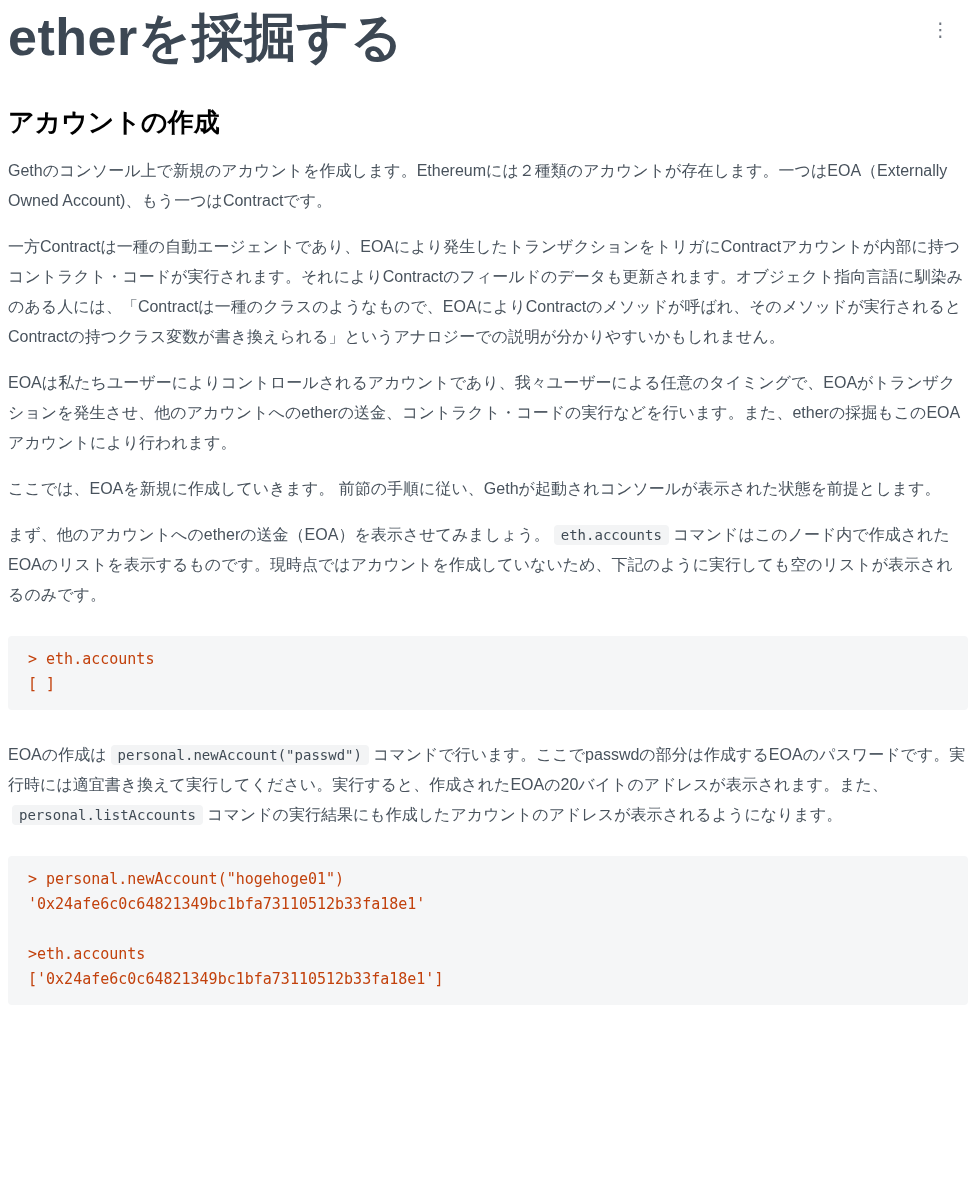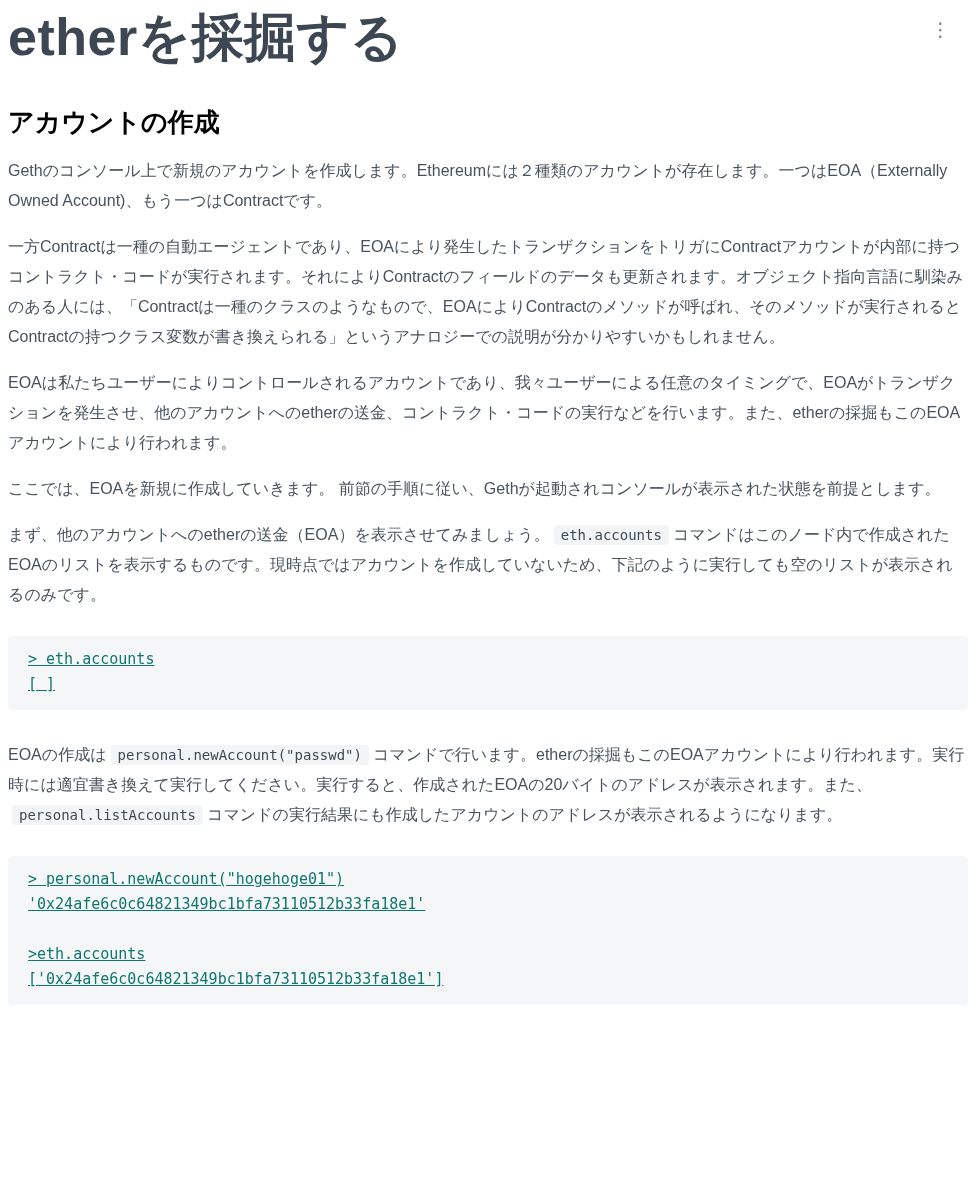--- a/index.html
+++ b/index.html
@@ -61,30 +61,29 @@
     font-family: "DejaVu Sans Mono", "Liberation Mono", monospace;
     font-size: 14px;
     background: #f3f4f5;
     color: #3f4a54;
     padding: 2px 7px;
     border-radius: 4px;
     margin: 0 4px;
   }
   pre.code-block {
     background: #f5f6f7;
-    color: #0f766e;
+    color: #c2410c;
     font-family: "DejaVu Sans Mono", "Liberation Mono", monospace;
     font-size: 15px;
     line-height: 25px;
     padding: 11px 20px 13px 20px;
     border-radius: 4px;
     margin: 26px 0 30px 0;
     white-space: pre-wrap;
     word-break: break-all;
-    text-decoration: underline;
   }
 </style>
 </head>
 <body>
 
 <div class="page">
 
   <header class="article-header">
     <h1 class="article-title">etherを採掘する</h1>
     <button class="kebab-btn">⋮</button>
@@ -101,21 +100,21 @@
 
     <p class="para">EOAは私たちユーザーによりコントロールされるアカウントであり、我々ユーザーによる任意のタイミングで、EOAがトランザクションを発生させ、他のアカウントへのetherの送金、コントラクト・コードの実行などを行います。また、etherの採掘もこのEOAアカウントにより行われます。</p>
 
     <p class="para">ここでは、EOAを新規に作成していきます。 前節の手順に従い、Gethが起動されコンソールが表示された状態を前提とします。</p>
 
     <p class="para"><span>まず、他のアカウントへのetherの送金（EOA）を表示させてみましょう。</span><code class="inline-code">eth.accounts</code><span>コマンドはこのノード内で作成されたEOAのリストを表示するものです。現時点ではアカウントを作成していないため、下記のように実行しても空のリストが表示されるのみです。</span></p>
 
     <pre class="code-block">&gt; eth.accounts
 [ ]</pre>
 
-    <p class="para"><span>EOAの作成は</span><code class="inline-code">personal.newAccount("passwd")</code><span>コマンドで行います。etherの採掘もこのEOAアカウントにより行われます。実行時には適宜書き換えて実行してください。実行すると、作成されたEOAの20バイトのアドレスが表示されます。また、</span><code class="inline-code">personal.listAccounts</code><span>コマンドの実行結果にも作成したアカウントのアドレスが表示されるようになります。</span></p>
+    <p class="para"><span>EOAの作成は</span><code class="inline-code">personal.newAccount("passwd")</code><span>コマンドで行います。ここでpasswdの部分は作成するEOAのパスワードです。実行時には適宜書き換えて実行してください。実行すると、作成されたEOAの20バイトのアドレスが表示されます。また、</span><code class="inline-code">personal.listAccounts</code><span>コマンドの実行結果にも作成したアカウントのアドレスが表示されるようになります。</span></p>
 
     <pre class="code-block">&gt; personal.newAccount("hogehoge01")
 '0x24afe6c0c64821349bc1bfa73110512b33fa18e1'
 
 &gt;eth.accounts
 ['0x24afe6c0c64821349bc1bfa73110512b33fa18e1']</pre>
 
   </main>
 </div>
 

